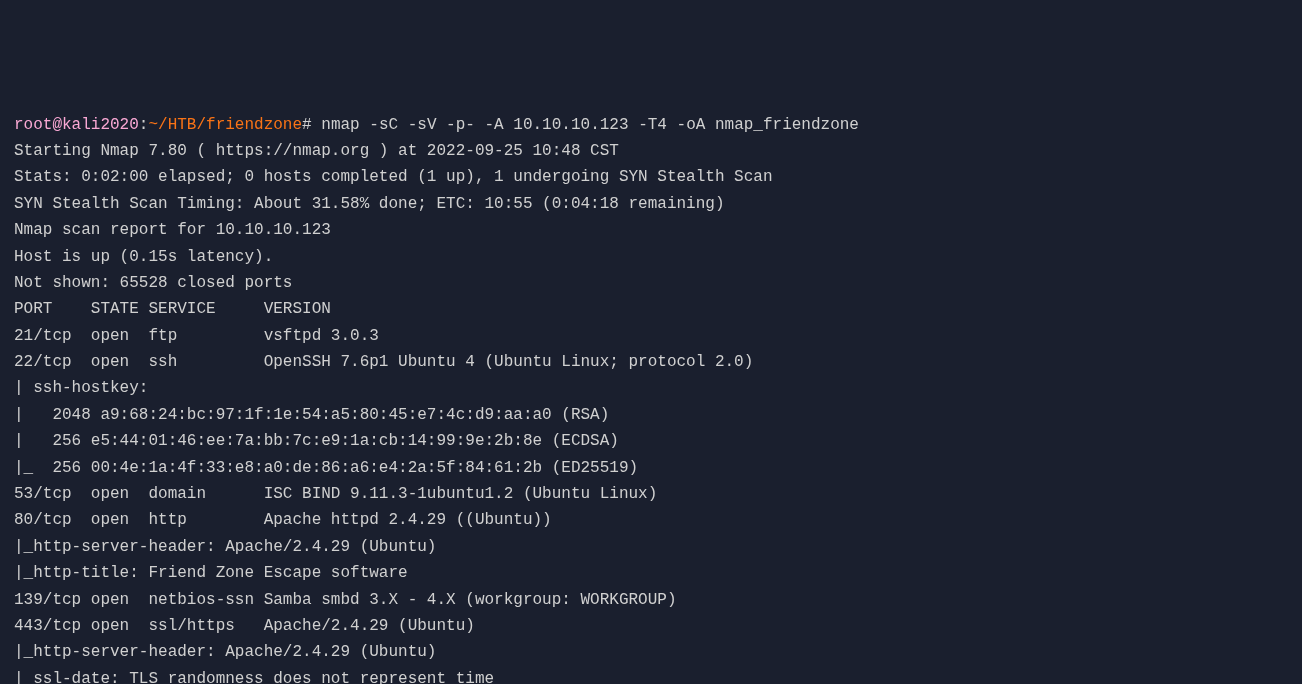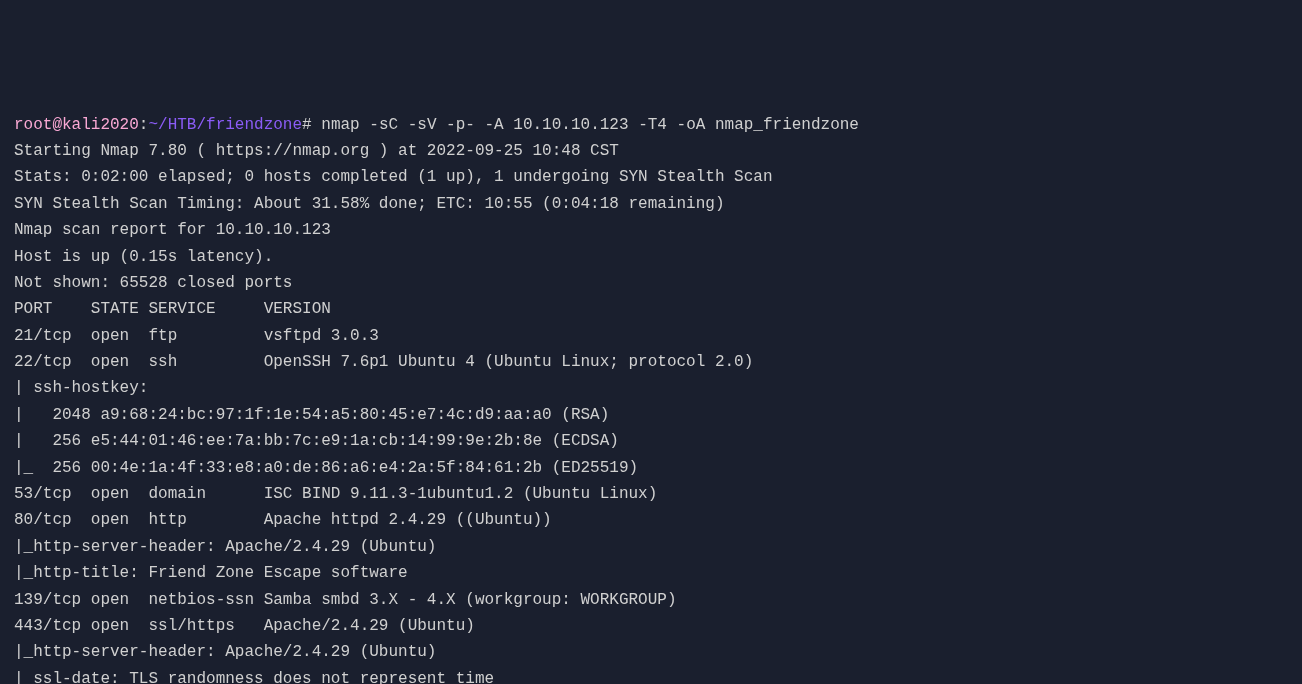--- a/index.html
+++ b/index.html
@@ -16,21 +16,21 @@
       height: 684px;
       box-sizing: border-box;
     }
     .terminal-line {
       display: block;
     }
     .prompt-user {
       color: #f9a8d4;
     }
     .prompt-path {
-      color: #8b5cf6;
+      color: #f97316;
     }
     .command {
       color: #d0d0d0;
       margin-top: 48px;
     }
   </style>
 </head>
 <body>
 
 

